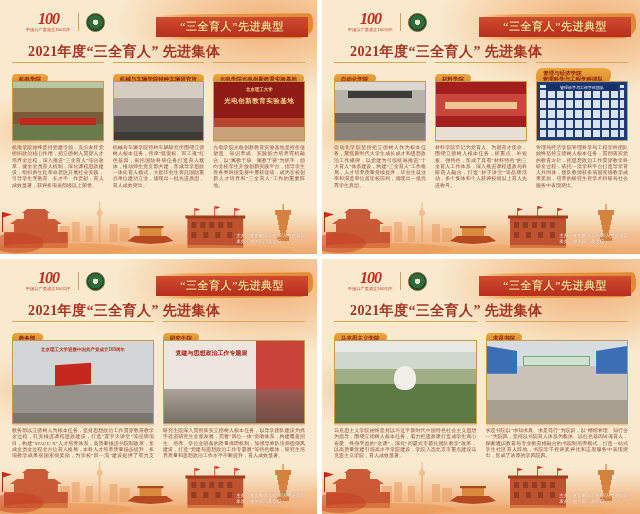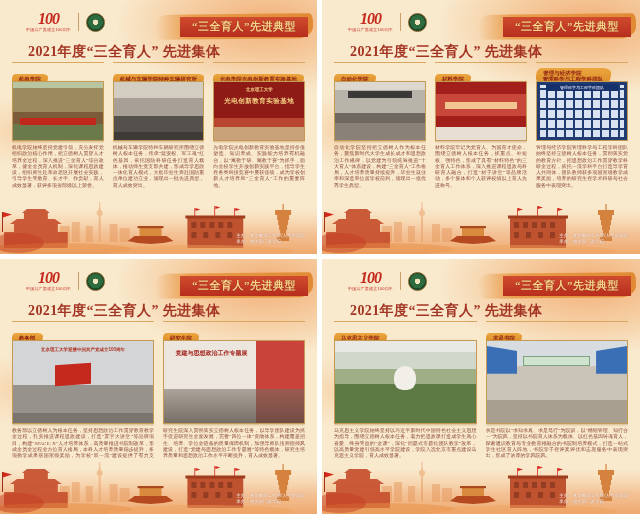--- a/index.html
+++ b/index.html
@@ -19,21 +19,21 @@
   .emblem{width:19px;height:19px;border-radius:50%;
     background:radial-gradient(circle at 50% 48%, #f2e6c2 0 21%, #2e6b3f 22% 58%, #174a2a 59% 100%);
     border:1.5px solid #7d5a23;box-sizing:border-box;}
   
   .ribbon-wrap{position:absolute;top:17px;right:9px;z-index:2;}
   .brush{position:absolute;top:-3px;right:-5px;width:158px;height:25px;
     background:linear-gradient(90deg, rgba(231,150,63,0) 0%, rgba(231,150,63,.85) 22%, #e08a33 100%);
     border-radius:14px 4px 16px 6px / 10px 8px 12px 9px;transform:rotate(-.6deg);}
   .ribbon{position:relative;background:linear-gradient(180deg,#d04b2e,#b72e1e);color:#f7d68c;
     font-family:"Liberation Serif",serif;font-weight:bold;font-size:11px;line-height:13px;
-    padding:3px 12px 4px;letter-spacing:.5px;text-shadow:0 0 1px #7e1408;}
+    padding:3px 24px 4px;letter-spacing:.5px;text-shadow:0 0 1px #7e1408;}
   
   .ptitle{position:absolute;top:43px;left:28px;z-index:3;color:#a33524;font-family:"Liberation Serif",serif;
     font-weight:bold;font-size:14px;letter-spacing:.4px;}
   
   .cols{position:absolute;left:12px;right:12px;top:62px;bottom:56px;display:flex;gap:9px;z-index:2;}
   .col{flex:1;display:flex;flex-direction:column;overflow:hidden;min-width:0;}
   .rule{border-top:1px solid #d9a75f;margin-bottom:3px;}
   .badge-row{height:13px;flex:0 0 auto;}
   .badge{display:inline-block;background:linear-gradient(180deg,#eca63f,#dd8f2a);color:#8e1f12;
     font-weight:bold;font-size:5.5px;line-height:6px;padding:1.5px 7px;white-space:pre-line;

